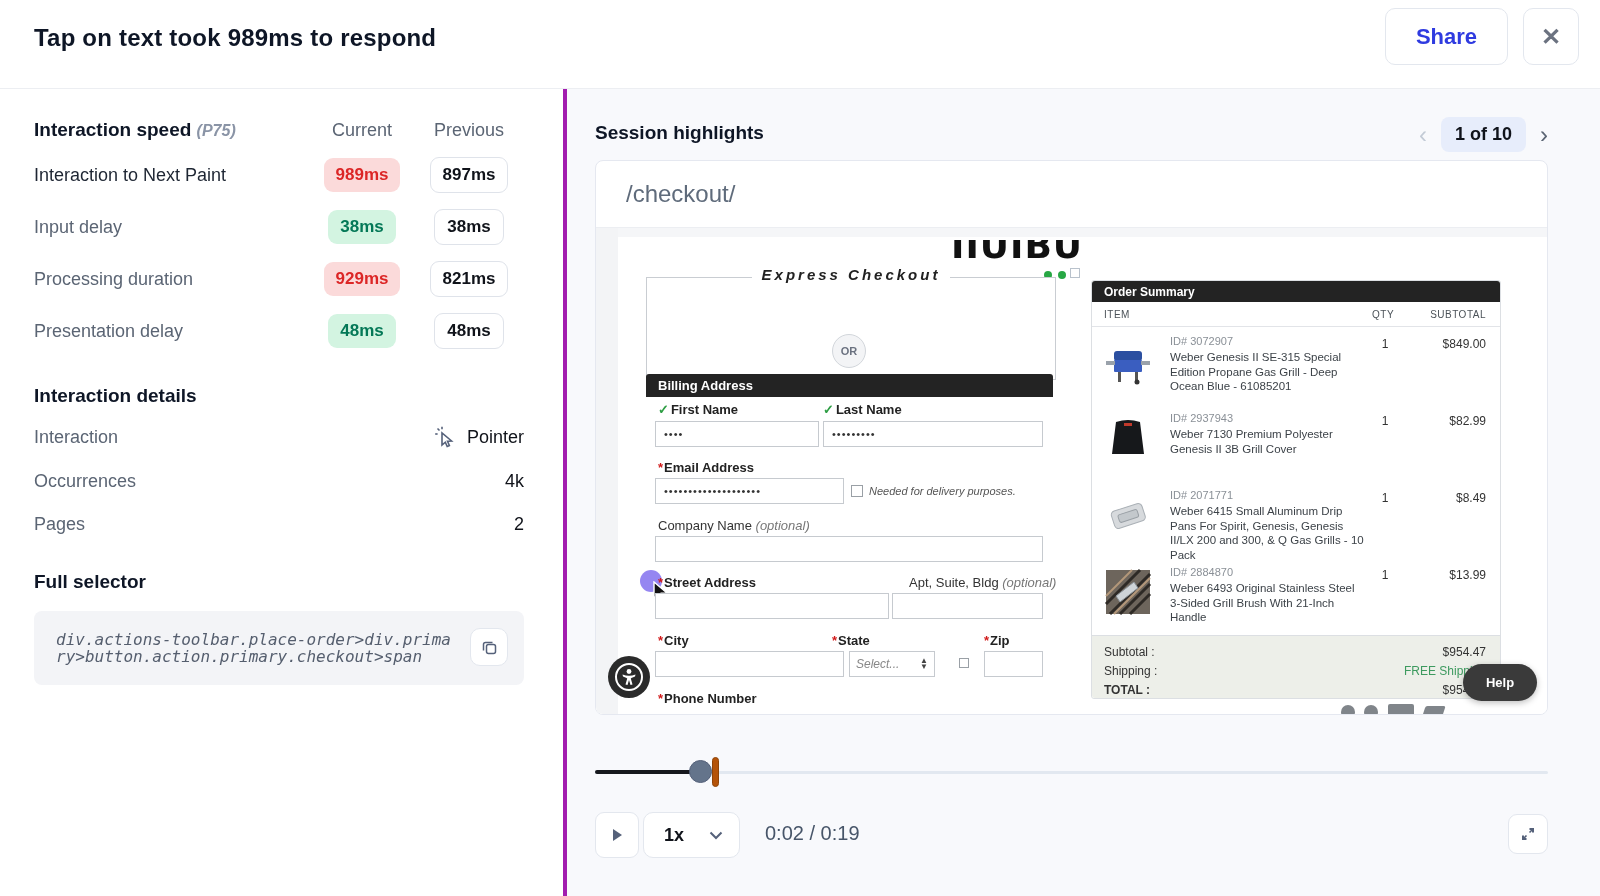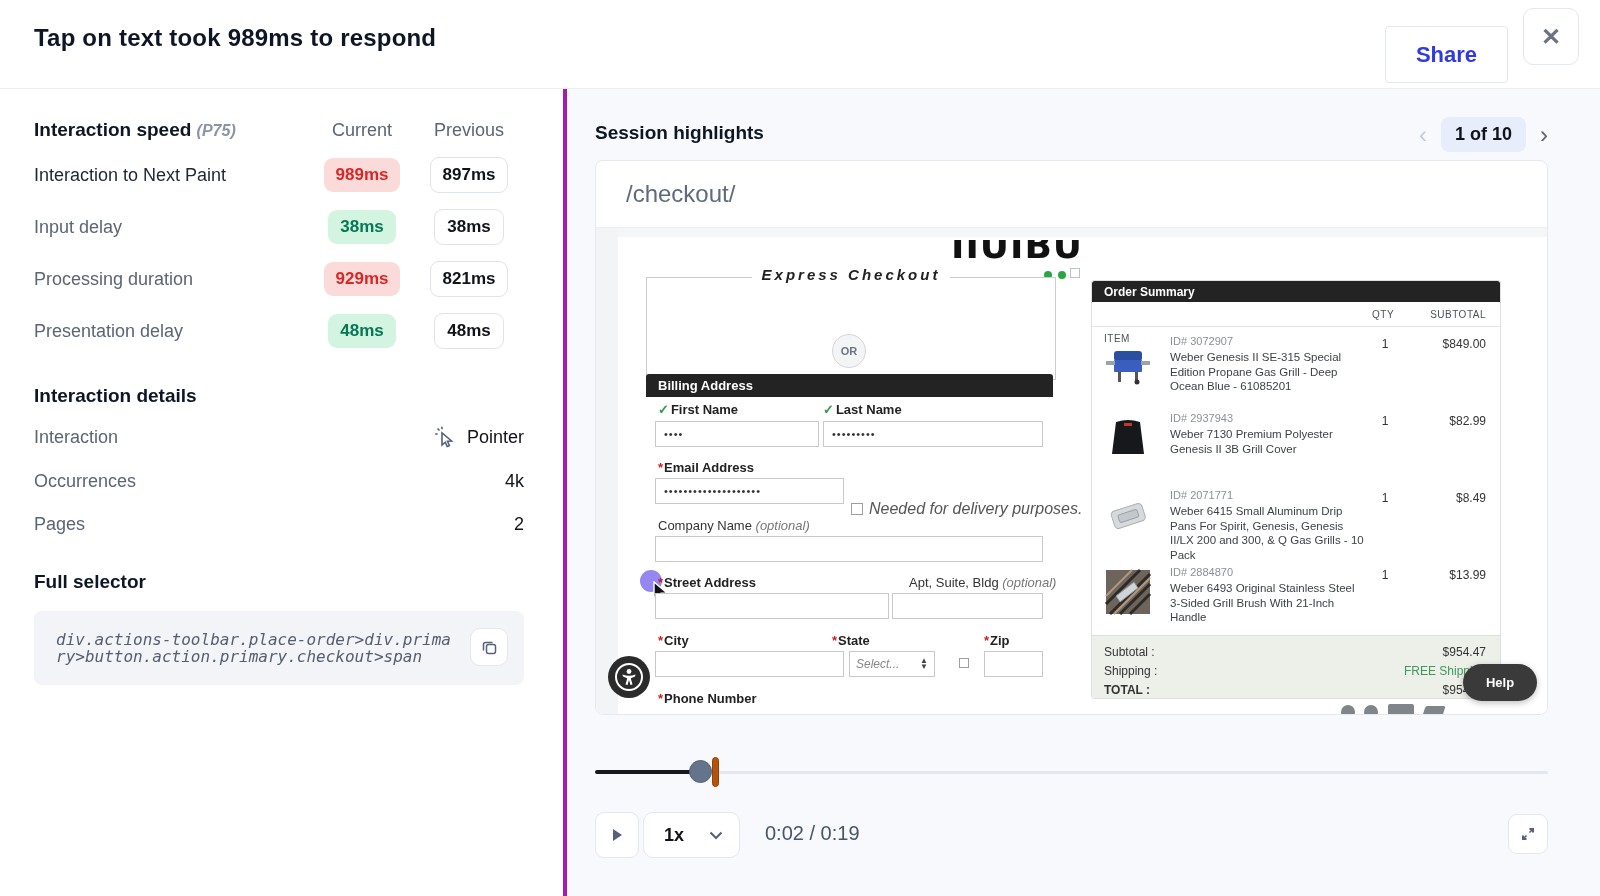--- a/index.html
+++ b/index.html
@@ -3,21 +3,21 @@
 <meta charset="utf-8">
 <style>
   * { margin:0; padding:0; box-sizing:border-box; }
   html,body { width:1600px; height:896px; font-family:"Liberation Sans", sans-serif; background:#fff; }
   .app { position:relative; width:1600px; height:896px; overflow:hidden; background:#fff; }
 
   
   .hdr { position:absolute; left:0; top:0; width:1600px; height:89px; background:#fff; border-bottom:1px solid #eceef2; }
   .hdr-title { position:absolute; left:34px; top:24px; font-size:24px; font-weight:600; color:#0e1626; letter-spacing:.2px; }
   .hdr-title .em { font-weight:800; }
-  .btn-share { position:absolute; left:1385px; top:8px; width:123px; height:57px; background:#fff; border:1px solid #e3e7ee; border-radius:4px; font-size:22px; font-weight:700; color:#2f3be0; display:flex; align-items:center; justify-content:center; cursor:pointer;margin-top:18px; }
+  .btn-share { position:absolute; left:1385px; top:8px; width:123px; height:57px; background:#fff; border:1px solid #e3e7ee; border-radius:10px; font-size:22px; font-weight:700; color:#2f3be0; display:flex; align-items:center; justify-content:center; cursor:pointer; }
   .btn-close { position:absolute; left:1523px; top:8px; width:56px; height:57px; background:#fff; border:1px solid #e3e7ee; border-radius:10px; display:flex; align-items:center; justify-content:center; color:#6b7280; font-size:24px; font-weight:700; cursor:pointer; }
 
   
   .left { position:absolute; left:0; top:89px; width:567px; height:807px; background:#fff; border-right:4px solid #a21caf; }
   .lp-inner { position:absolute; left:34px; top:30px; width:490px; }
   .mgrid { display:grid; grid-template-columns:1fr 104px 110px; align-items:center; row-gap:16px; }
   .mhead { font-size:19px; font-weight:800; color:#0e1626; }
   .mhead .p75 { font-style:italic; font-weight:600; color:#8a94a6; font-size:16px; }
   .colhdr { font-size:18px; color:#5b6574; text-align:center; }
   .rowlbl { font-size:18px; color:#5b6574; padding:4px 0; }
@@ -62,21 +62,21 @@
   .xlabel span { background:#fff; padding:0 10px; }
   .orb { position:absolute; left:236px; top:106px; width:34px; height:34px; border-radius:50%; background:#f3f4f6; border:1px solid #d2d6db; color:#6b7280; font-size:11px; font-weight:700; display:flex; align-items:center; justify-content:center; }
 
   .bill-hdr { position:absolute; left:50px; top:146px; width:407px; height:23px; background:#232323; border-radius:3px 3px 0 0; color:#fff; font-size:13px; font-weight:700; display:flex; align-items:center; padding-left:12px; }
   .flabel { position:absolute; font-size:13px; font-weight:700; color:#222; white-space:nowrap; }
   .flabel .opt { font-weight:400; font-style:italic; color:#777; }
   .flabel.norm { font-weight:400; color:#333; }
   .req { color:#d11a1a; margin-right:1px; }
   .chk { color:#2e9e44; font-weight:700; margin-right:2px; }
   .finput { position:absolute; height:26px; background:#fff; border:1px solid #c6cacf; font-size:11px; color:#333; display:flex; align-items:center; padding-left:8px; letter-spacing:1px; }
-  .fnote { position:absolute; font-size:16px; font-style:italic; color:#555; display:flex; align-items:center; gap:6px;margin-top:15px; }
+  .fnote { position:absolute; font-size:11px; font-style:italic; color:#555; display:flex; align-items:center; gap:6px; }
   .cbx { width:12px; height:12px; border:1px solid #9aa0a6; background:#fff; display:inline-block; }
   .sel-field { position:absolute; background:#fff; border:1px solid #c6cacf; font-size:12px; color:#888; display:flex; align-items:center; justify-content:space-between; padding:0 6px; height:26px; }
   .stepper { display:flex; flex-direction:column; font-size:8px; color:#444; line-height:6px; }
 
   .click-dot { position:absolute; left:44px; top:342px; width:22px; height:22px; border-radius:50%; background:rgba(122,104,238,.8); }
   .cursor-svg { position:absolute; left:55px; top:353px; }
 
   .a11y { position:absolute; left:12px; top:428px; width:42px; height:42px; border-radius:50%; background:#2b2b2b; display:flex; align-items:center; justify-content:center; }
 
   
@@ -263,21 +263,21 @@
           <svg width="30" height="30" viewBox="0 0 30 30">
             <circle cx="15" cy="15" r="13" fill="none" stroke="#fff" stroke-width="2"></circle>
             <circle cx="15" cy="9.5" r="2.4" fill="#fff"></circle>
             <path d="M8.5 12.5 Q15 15 21.5 12.5 L21 14.5 Q17 16 16.8 16.5 L18.5 22.5 L16.5 23 L15 18 L13.5 23 L11.5 22.5 L13.2 16.5 Q13 16 9 14.5 Z" fill="#fff"></path>
           </svg>
         </div>
 
         <div class="os">
           <div class="os-hdr">Order Summary</div>
           <div class="os-cols">
-            <span class="c" style="left:12px;margin-top:24px;">ITEM</span>
+            <span class="c" style="left:12px;">ITEM</span>
             <span class="c" style="left:280px;">QTY</span>
             <span class="c" style="right:14px;">SUBTOTAL</span>
           </div>
 
           <div class="os-item">
             <svg class="os-thumb" viewBox="0 0 48 48">
               <rect x="10" y="14" width="28" height="10" rx="3" fill="#2b4fa0"></rect>
               <rect x="10" y="23" width="28" height="12" rx="1" fill="#3a5ec0"></rect>
               <rect x="2" y="24" width="9" height="4" fill="#9aa2ab"></rect>
                 <rect x="37" y="24" width="9" height="4" fill="#9aa2ab"></rect>

